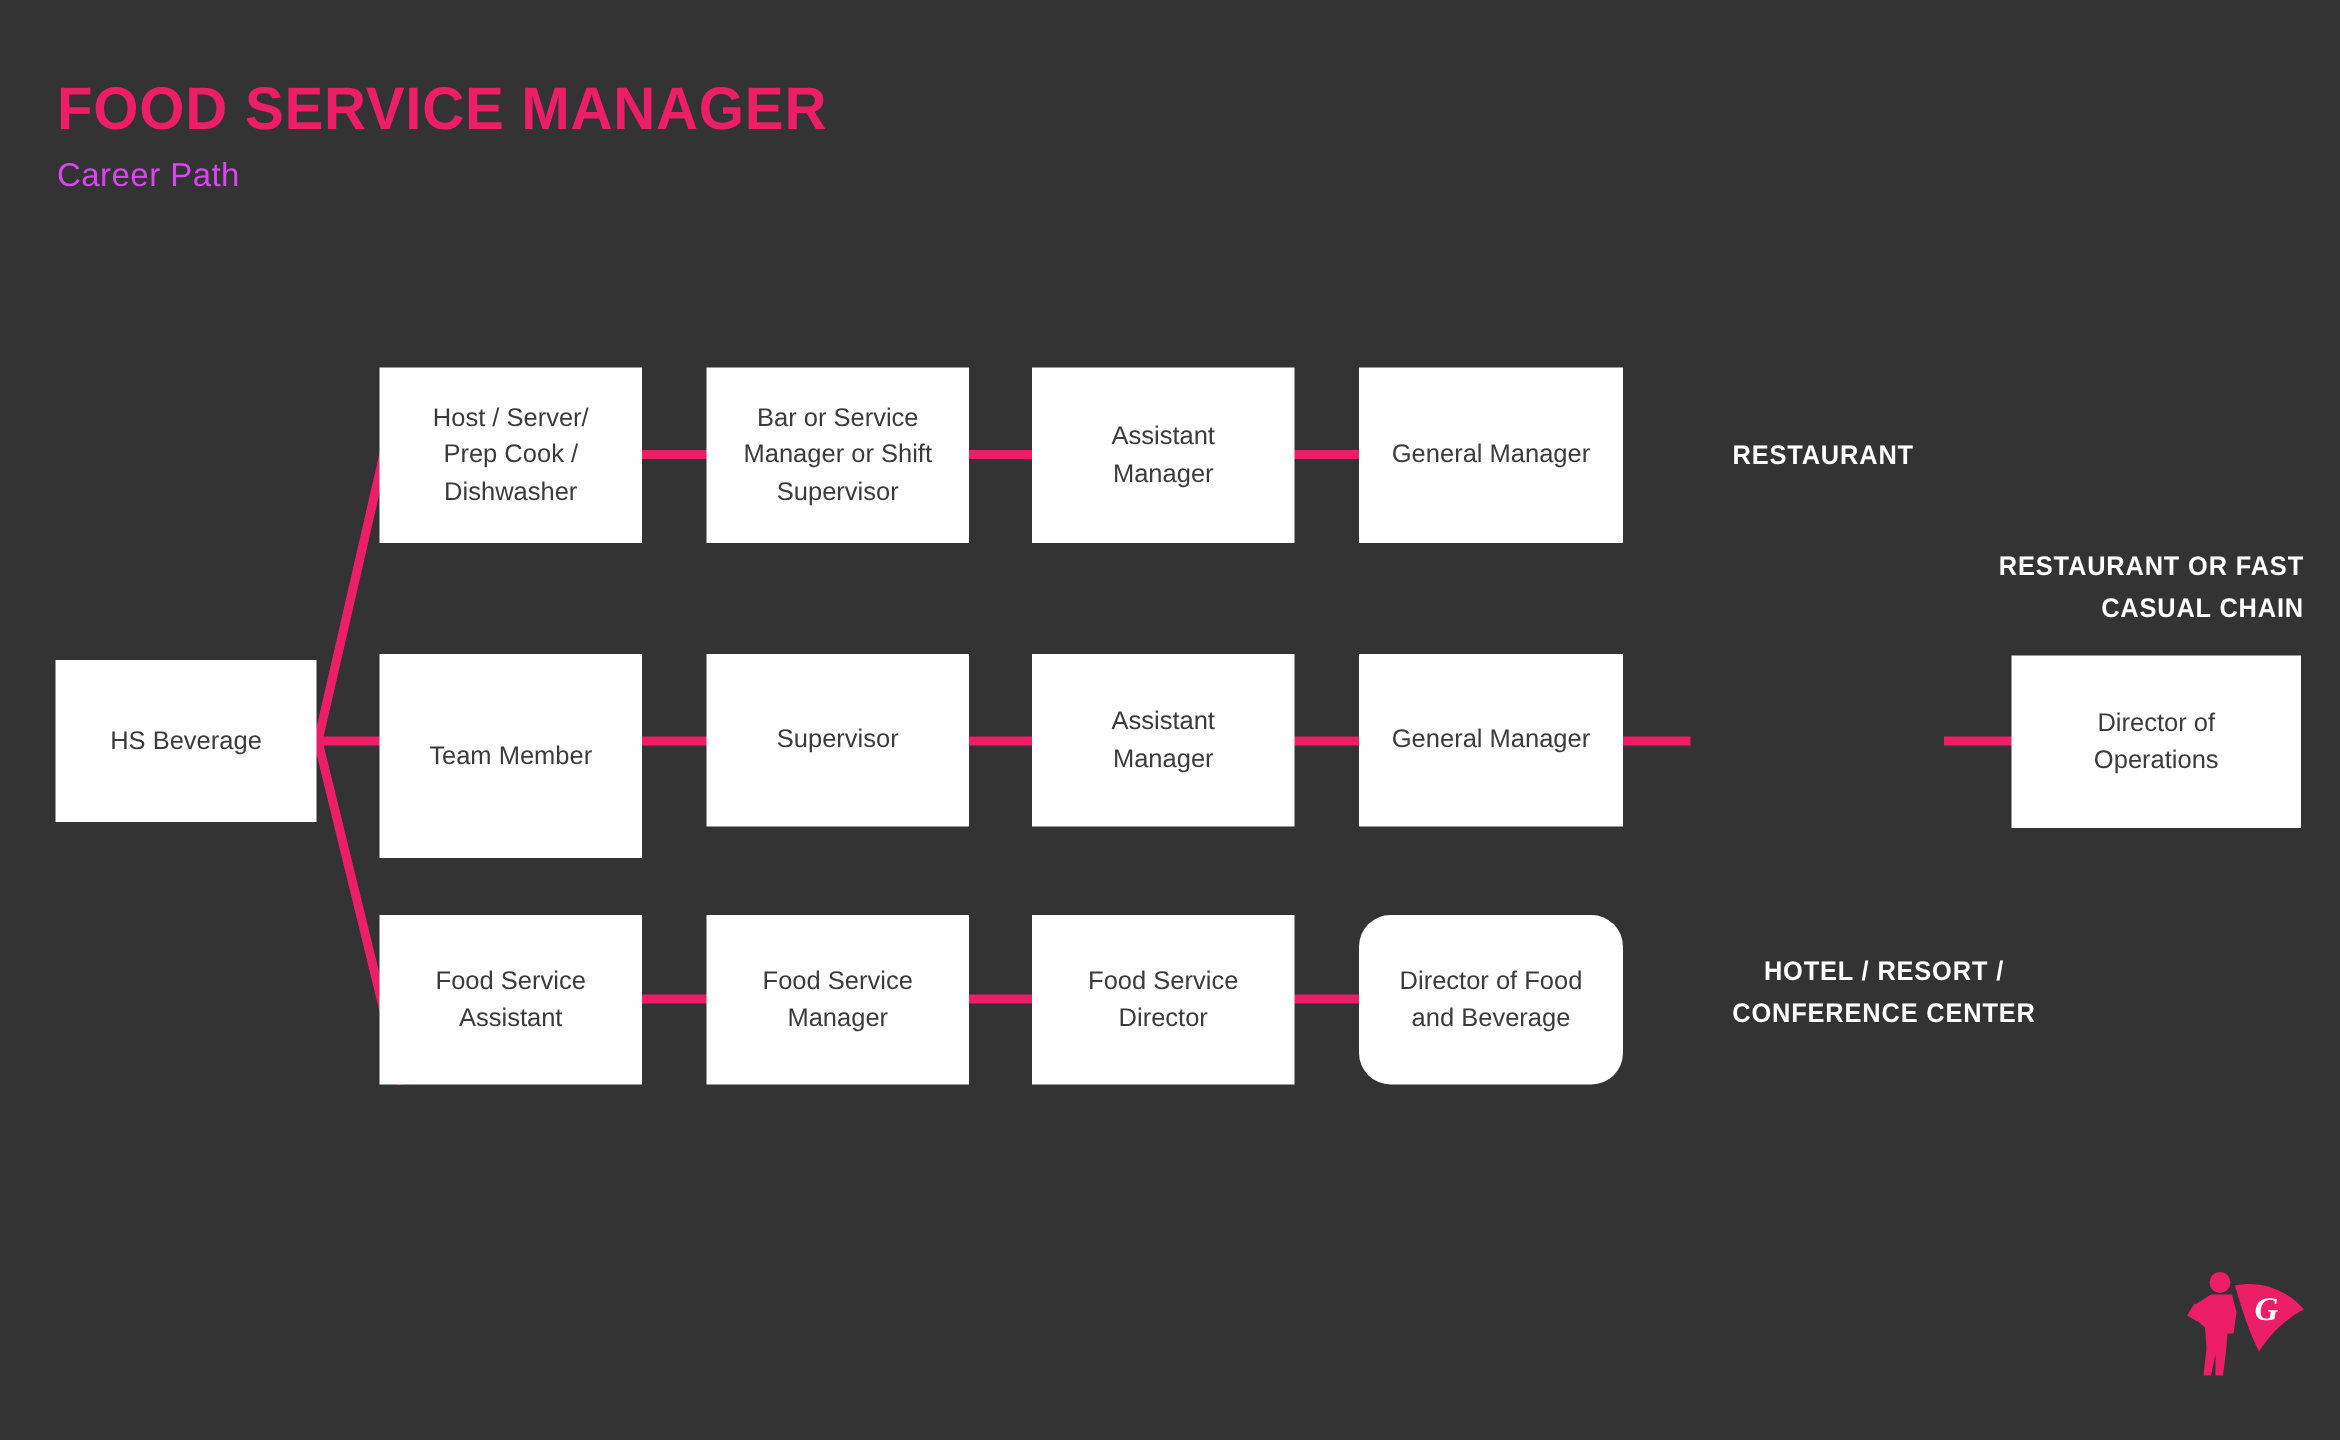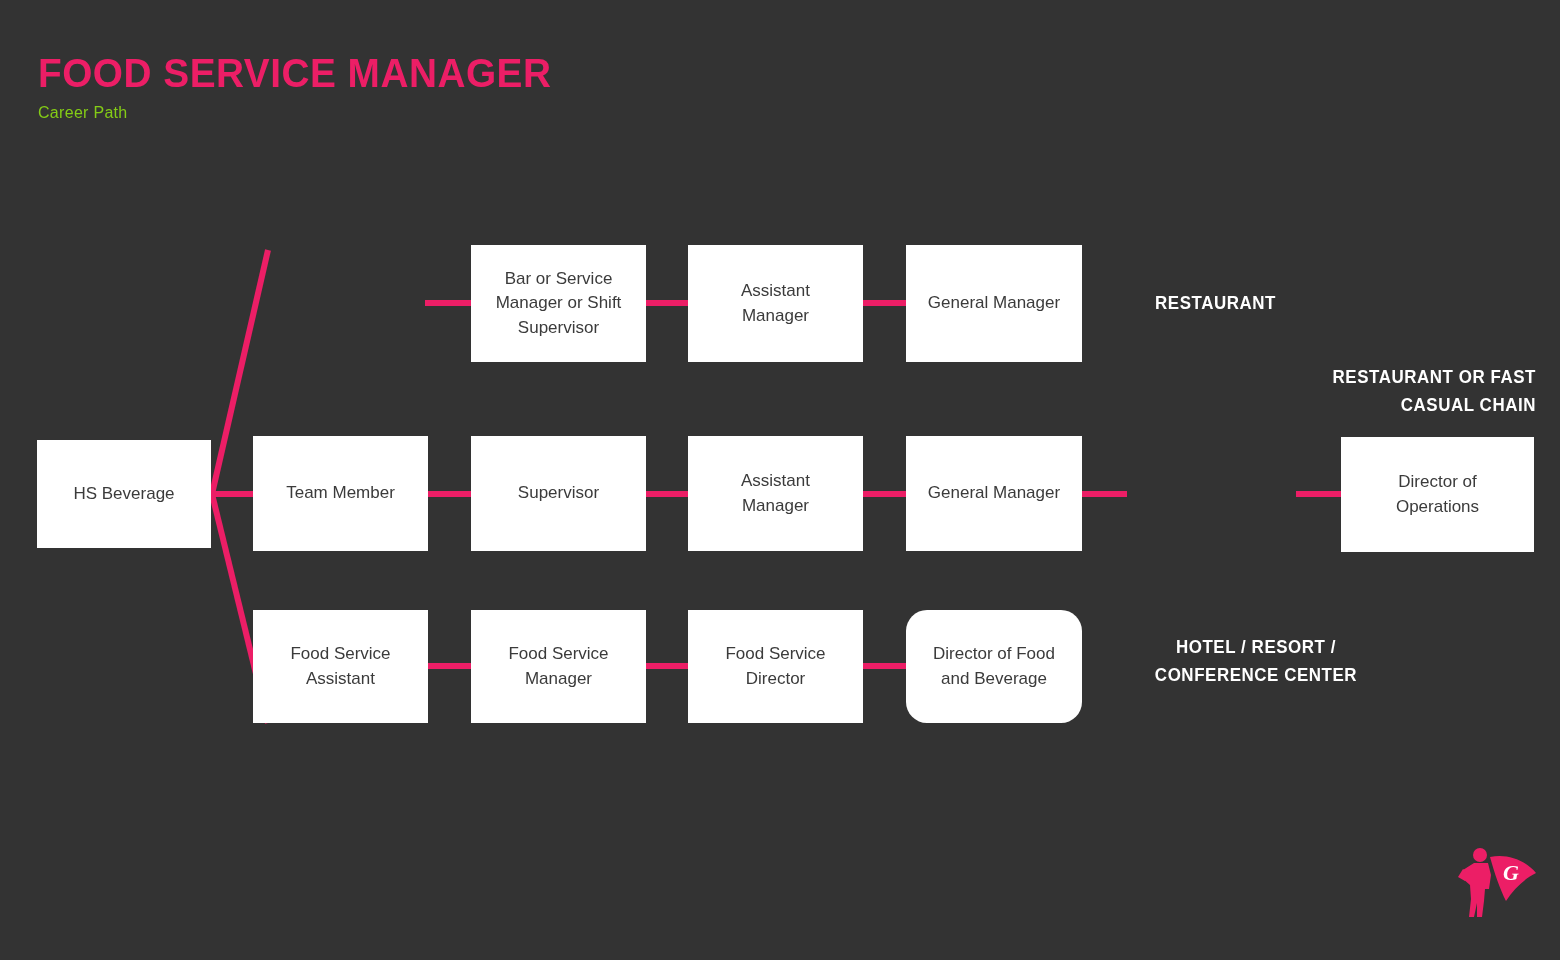--- a/index.html
+++ b/index.html
@@ -26,23 +26,23 @@
     letter-spacing: 0.5px;
     color: #ec1e66;
     line-height: 1.05;
     transform: scaleX(0.97);
     transform-origin: left center;
     white-space: nowrap;
   }
 
   #page-subtitle {
     margin-top: 10px;
-    font-size: 16px;
+    font-size: 22px;
     font-weight: normal;
-    color: #84cc16;
+    color: #d946ef;
     letter-spacing: 0.3px;
     white-space: nowrap;
   }
 
   
   #diagram {
     position: absolute;
     left: 0; top: 0;
     width: 1560px; height: 960px;
   }
@@ -122,29 +122,32 @@
     <line x1="1079" y1="494" x2="1127" y2="494" stroke="#ec1e66" stroke-width="6"></line>
     <line x1="1296" y1="494" x2="1344" y2="494" stroke="#ec1e66" stroke-width="6"></line>
 
     <line x1="425" y1="666" x2="474" y2="666" stroke="#ec1e66" stroke-width="6"></line>
     <line x1="643" y1="666" x2="691" y2="666" stroke="#ec1e66" stroke-width="6"></line>
     <line x1="860" y1="666" x2="910" y2="666" stroke="#ec1e66" stroke-width="6"></line>
   </svg>
 
   <div class="node" style="left:37px; top:440px; width:174px; height:108px;">HS Beverage</div>
 
+  <div class="node" style="left:253px; top:245px; width:175px; height:117px;">Host / Server/
+Prep Cook /
+Dishwasher</div>
   <div class="node" style="left:471px; top:245px; width:175px; height:117px;">Bar or Service
 Manager or Shift
 Supervisor</div>
   <div class="node" style="left:688px; top:245px; width:175px; height:117px;">Assistant
 Manager</div>
   <div class="node" style="left:906px; top:245px; width:176px; height:117px;">General Manager</div>
   <div class="stream-label left" style="left:1155px; top:290px; width:320px;">RESTAURANT</div>
 
-  <div class="node" style="left:253px; top:436px; width:175px; height:115px;text-align:right;">Team Member</div>
+  <div class="node" style="left:253px; top:436px; width:175px; height:136px;text-align:right;">Team Member</div>
   <div class="node" style="left:471px; top:436px; width:175px; height:115px;">Supervisor</div>
   <div class="node" style="left:688px; top:436px; width:175px; height:115px;">Assistant
 Manager</div>
   <div class="node" style="left:906px; top:436px; width:176px; height:115px;">General Manager</div>
   <div class="node" style="left:1341px; top:437px; width:193px; height:115px;">Director of
 Operations</div>
   <div class="stream-label right" style="left:1196px; top:364px; width:340px;">RESTAURANT OR FAST
 CASUAL CHAIN</div>
 
   <div class="node" style="left:253px; top:610px; width:175px; height:113px;">Food Service

